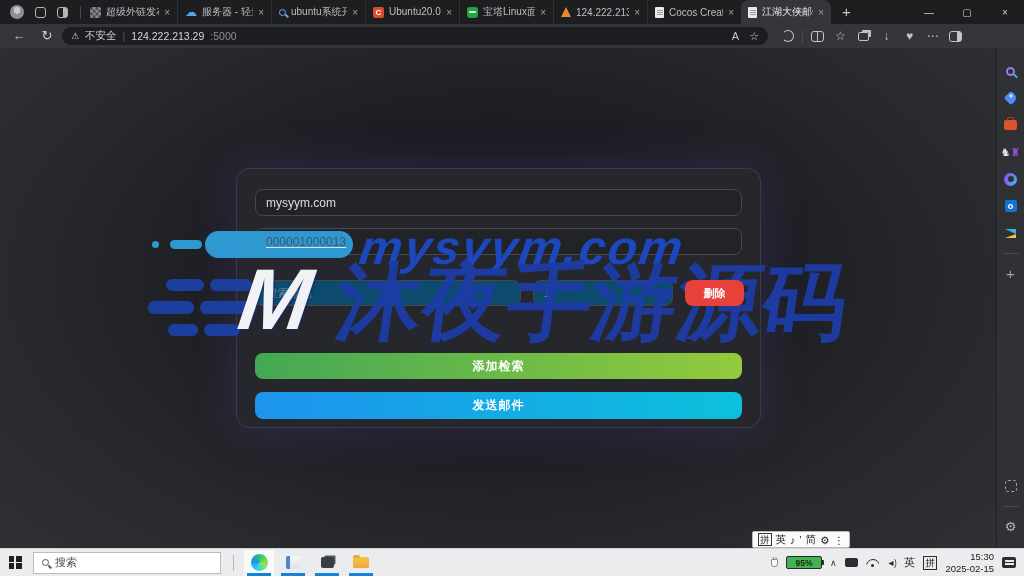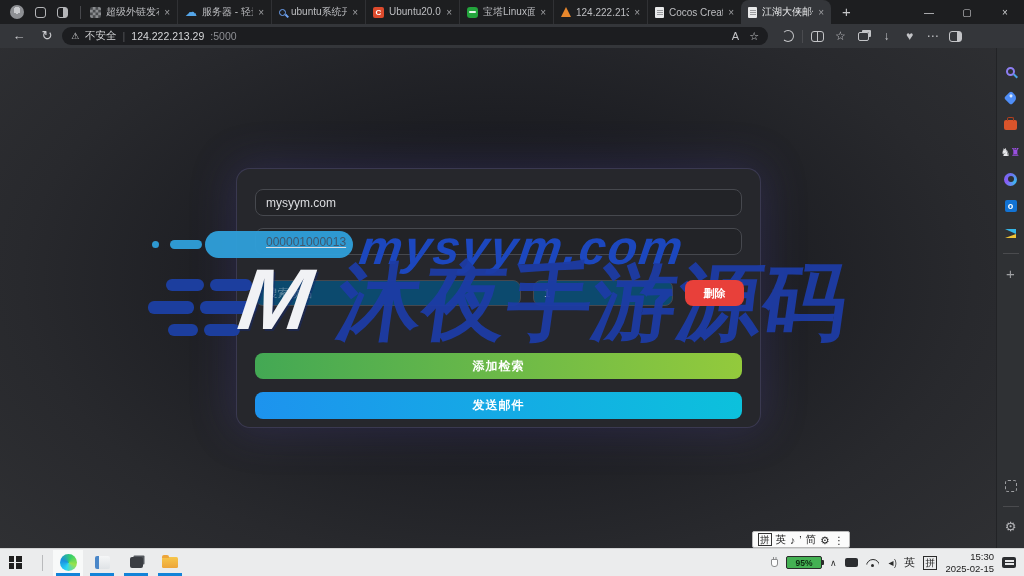--- a/index.html
+++ b/index.html
@@ -346,20 +346,24 @@
 
   <div class="taskbar">
     <div class="start">
       <span class="win">
           <span></span>
           <span></span>
           <span></span>
           <span></span>
         </span>
     </div>
+    <div class="tsearch">
+      <span class="mag"></span>
+      <span>搜索</span>
+    </div>
     <div class="tdiv"></div>
     <div class="tbtn active">
         <span class="edgeicon"></span>
       </div>
     <div class="tbtn">
         <span class="bookicon"></span>
       </div>
     <div class="tbtn">
         <span class="darkapp"></span>
       </div>

